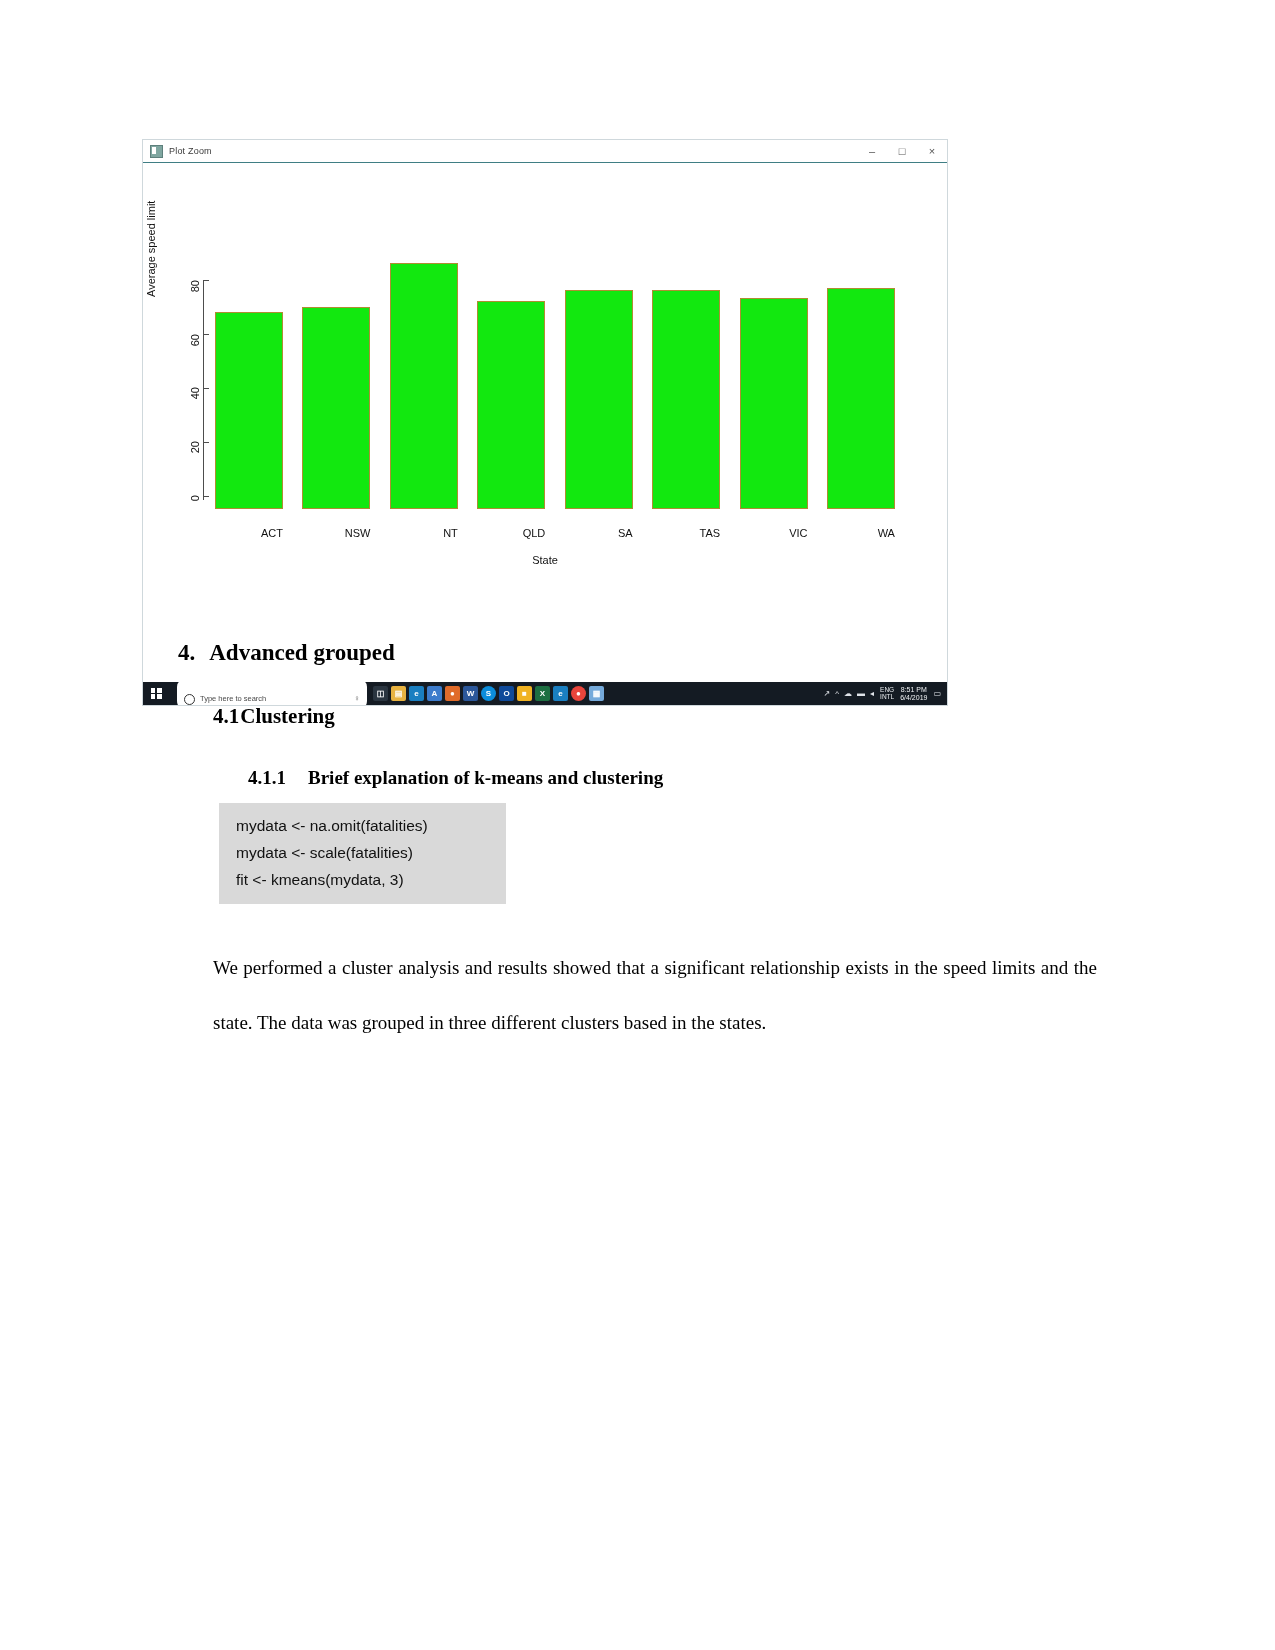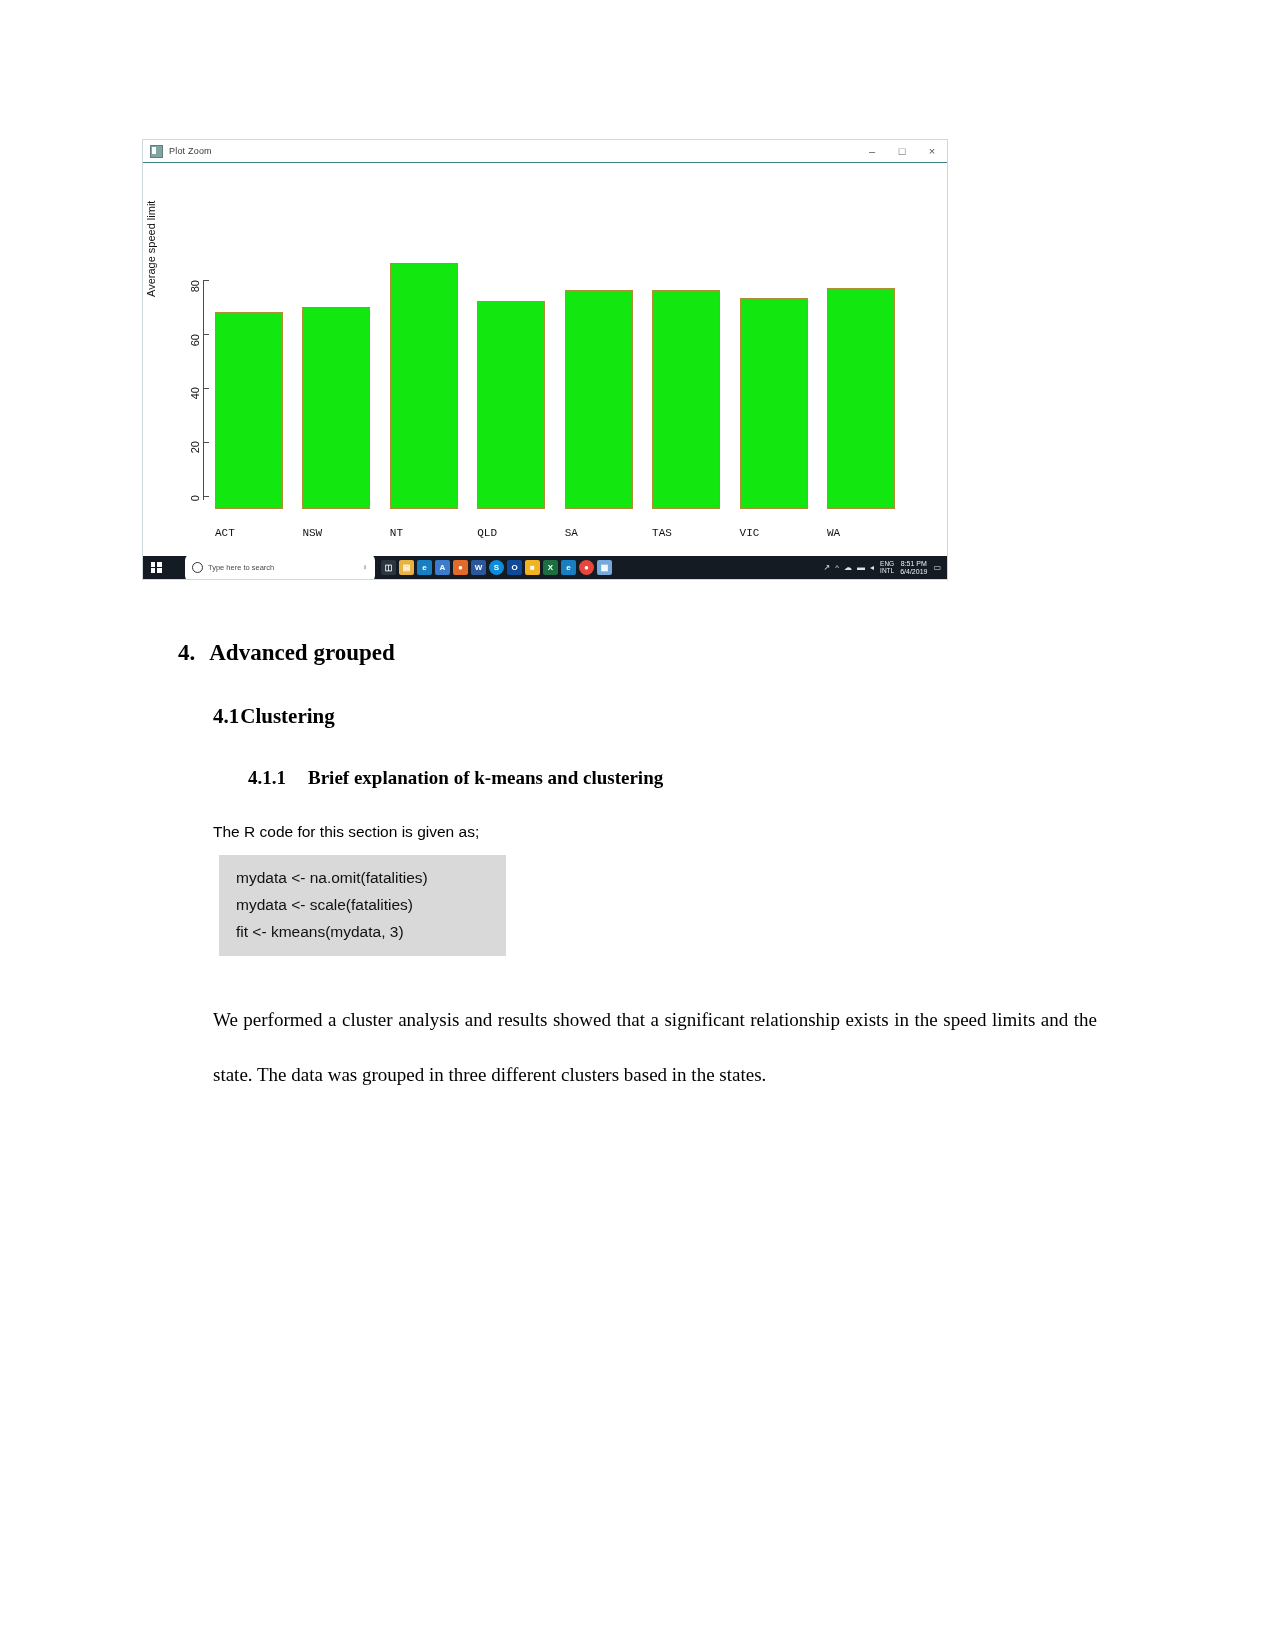--- a/index.html
+++ b/index.html
@@ -8,21 +8,21 @@
     background:#ffffff;
     font-family:"Liberation Serif", serif;
     color:#000;
     position:relative;
     overflow:hidden;
   }
 
   
   .shot {
     position:absolute; left:142px; top:139px;
-    width:806px; height:441px;
+    width:806px; height:567px;
     background:#ffffff;
     border:1px solid #cfd8dc;
     box-sizing:border-box;
     overflow:hidden;
   }
   .shot-titlebar {
     height:22px; background:#ffffff;
     border-bottom:1px solid #3f7e84;
     display:flex; align-items:center;
     position:relative;
@@ -95,42 +95,42 @@
     width:100%;
     background:#12e80f;
     border:1px solid #b08c32;
     box-sizing:border-box;
   }
   .xtick-labels {
     position:absolute; left:72px; bottom:36px; width:680px;
     display:flex; justify-content:space-between;
   }
   .xtick-labels span {
-    width:68px; text-align:left;
-    font-family:Liberation Mono, monospace;
+    width:68px; text-align:right;
+    font-family:Liberation Sans, sans-serif;
     font-size:11px; color:#111;
   }
   .xlab {
     position:absolute; left:0; right:0; bottom:9px; text-align:center;
     font-family:"Liberation Sans", sans-serif; font-size:11px; color:#111;
   }
 
   
   .taskbar {
     position:absolute; left:0; right:0; bottom:0; height:23px;
     background:#141b23; display:flex; align-items:center;
   }
   .tb-start {
     width:26px; height:23px; display:flex; align-items:center; justify-content:center;
   }
   .win-logo { width:11px; height:11px; display:grid; grid-template-columns:1fr 1fr; grid-template-rows:1fr 1fr; gap:1.5px; }
   .win-logo i { background:#ffffff; display:block; }
   .tb-search {
     width:190px; height:17px; background:#ffffff; border-radius:9px;
-    display:flex; align-items:center; gap:5px; padding:16px 7px; margin-left:16px;
+    display:flex; align-items:flex-start; gap:5px; padding:16px 7px; margin-left:8px;
     box-sizing:border-box;
   }
   .tb-circle { width:9px; height:9px; border:1.2px solid #333; border-radius:50%; flex:0 0 auto; }
   .tb-search-text { font-family:"Liberation Sans", sans-serif; font-size:7.5px; color:#4a4a4a; }
   .tb-mic { margin-left:auto; font-size:8px; color:#555; }
   .tb-icons { display:flex; align-items:center; gap:3px; margin-left:6px; }
   .tb-ic { width:15px; height:15px; border-radius:2px; display:flex; align-items:center; justify-content:center;
            font-family:"Liberation Sans", sans-serif; font-size:8px; color:#fff; font-weight:bold; }
   .tb-right { margin-left:auto; display:flex; align-items:center; gap:6px; padding-right:6px; }
   .tb-sys { display:flex; align-items:center; gap:5px; font-family:"Liberation Sans", sans-serif; font-size:8px; color:#dfe3e8; }
@@ -303,21 +303,20 @@
     <span>Clustering</span>
   </div>
 
   <div class="h4">
     <span>4.1.1</span>
     <span>Brief explanation of k-means and clustering</span>
   </div>
 
 
 
-  <div class="small-note">The R code for this section is given as;</div>
 
   <div class="codebox">
     <div>mydata &lt;- na.omit(fatalities)</div>
     <div>mydata &lt;- scale(fatalities)</div>
     <div>fit &lt;- kmeans(mydata, 3)</div>
   </div>
 
   <div class="para" style="margin-top:36px">We performed a cluster analysis and results showed that a significant relationship exists in the speed limits and the state. The data was grouped in three different clusters based in the states.</div>
 </div>
 

